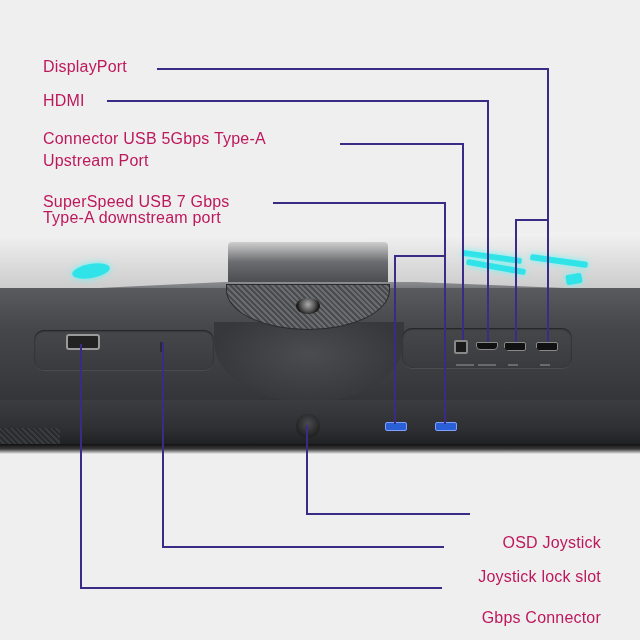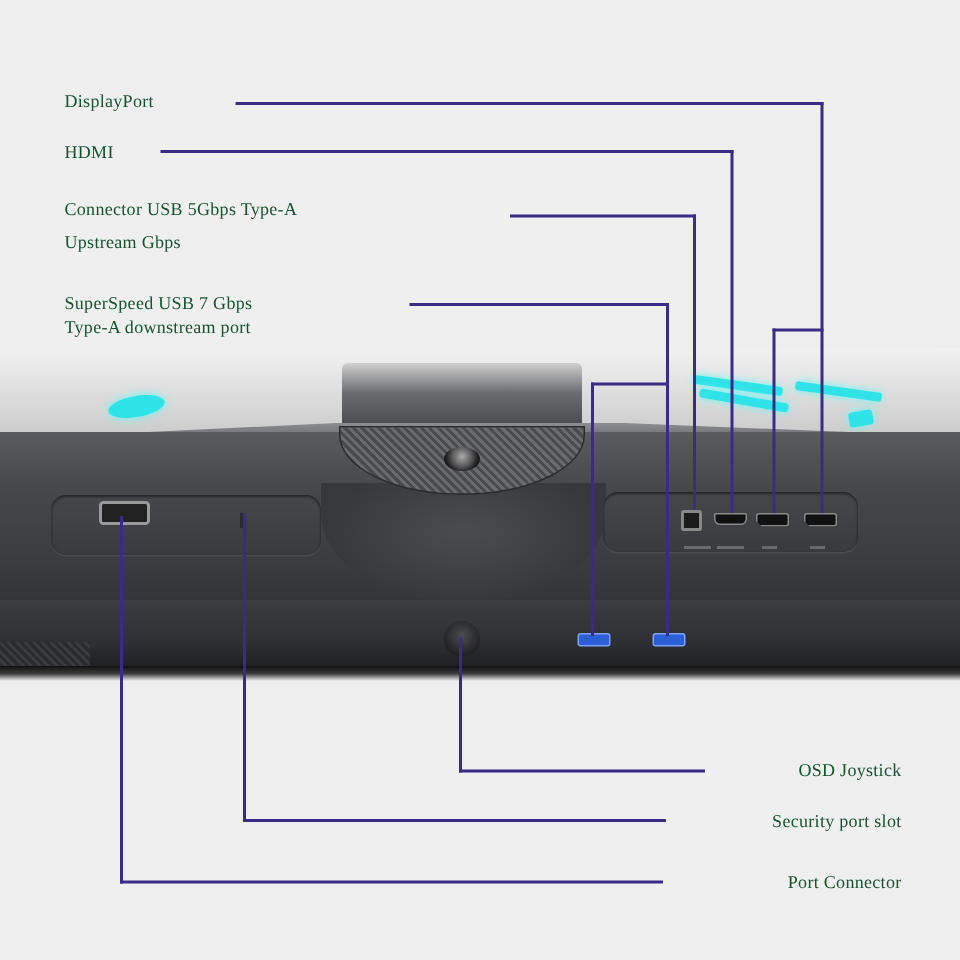--- a/index.html
+++ b/index.html
@@ -1,20 +1,20 @@
 <!DOCTYPE html>
 <html><head>
 <meta charset="utf-8">
 <style>
   * { margin:0; padding:0; box-sizing:border-box; }
   html, body { width:640px; height:640px; overflow:hidden; background:#efefef; }
   body { position:relative; font-family:"Liberation Sans", "DejaVu Sans", sans-serif; color:#2b2b2b; }
 
-  .label { position:absolute; font-size:12px; line-height:22px; letter-spacing:0.2px; color:#14532d; white-space:nowrap;font-family:Liberation Serif, serif; }
-  .label.right { text-align:right; }
+  .label { position:absolute; font-size:16px; line-height:22px; letter-spacing:0.2px; color:#be185d; white-space:nowrap; }
+  .label.right { text-align:right;margin-top:30px; }
 
   .line { position:absolute; background:#3b2a86; }
   .h { height:2px; }
   .v { width:2px; }
 
   
   .monitor { position:absolute; left:0; top:232px; width:640px; height:222px; }
   .shell-top {
     position:absolute; left:0; top:0; width:640px; height:80px;
     background:linear-gradient(180deg,#f2f2f2 0%,#dcdcdc 40%,#bdbdbd 100%);
@@ -86,21 +86,21 @@
     position:absolute; left:0; top:196px; width:60px; height:16px;
     background:repeating-linear-gradient(45deg,#2a2b2e 0 2px,#3a3b3e 2px 4px);
   }
 </style>
 </head>
 <body>
 
 <div class="label" style="left:43px;top:56px;">DisplayPort</div>
 <div class="label" style="left:43px;top:90px;">HDMI</div>
 <div class="label" style="left:43px;top:128px;">Connector USB 5Gbps Type-A</div>
-<div class="label" style="left:43px;top:150px;">Upstream Gbps</div>
+<div class="label" style="left:43px;top:150px;">Upstream Port</div>
 <div class="label" style="left:43px;top:191px;">SuperSpeed USB 7 Gbps</div>
 <div class="label" style="left:43px;top:207px;">Type-A downstream port</div>
 
 <div class="monitor">
   <div class="shell-top"></div>
   <div class="alien-logo"></div>
   <div class="stripe" style="left:462px;top:22px;width:60px;height:6px;transform:rotate(8deg);"></div>
   <div class="stripe" style="left:466px;top:32px;width:60px;height:6px;transform:rotate(10deg);"></div>
   <div class="stripe" style="left:530px;top:26px;width:58px;height:6px;transform:rotate(8deg);"></div>
   <div class="stripe" style="left:566px;top:42px;width:16px;height:10px;transform:rotate(-10deg);"></div>
@@ -153,14 +153,14 @@
 <div class="line v" style="left:306px;top:425px;height:90px;"></div>
 <div class="line h" style="left:306px;top:513px;width:164px;"></div>
 
 <div class="line v" style="left:162px;top:342px;height:206px;"></div>
 <div class="line h" style="left:162px;top:546px;width:282px;"></div>
 
 <div class="line v" style="left:80px;top:344px;height:245px;"></div>
 <div class="line h" style="left:80px;top:587px;width:362px;"></div>
 
 <div class="label right" style="right:39px;top:502px;">OSD Joystick</div>
-<div class="label right" style="right:39px;top:536px;">Security port slot</div>
-<div class="label right" style="right:39px;top:577px;">Port Connector</div>
+<div class="label right" style="right:39px;top:536px;">Joystick lock slot</div>
+<div class="label right" style="right:39px;top:577px;">Gbps Connector</div>
 
 </body></html>

